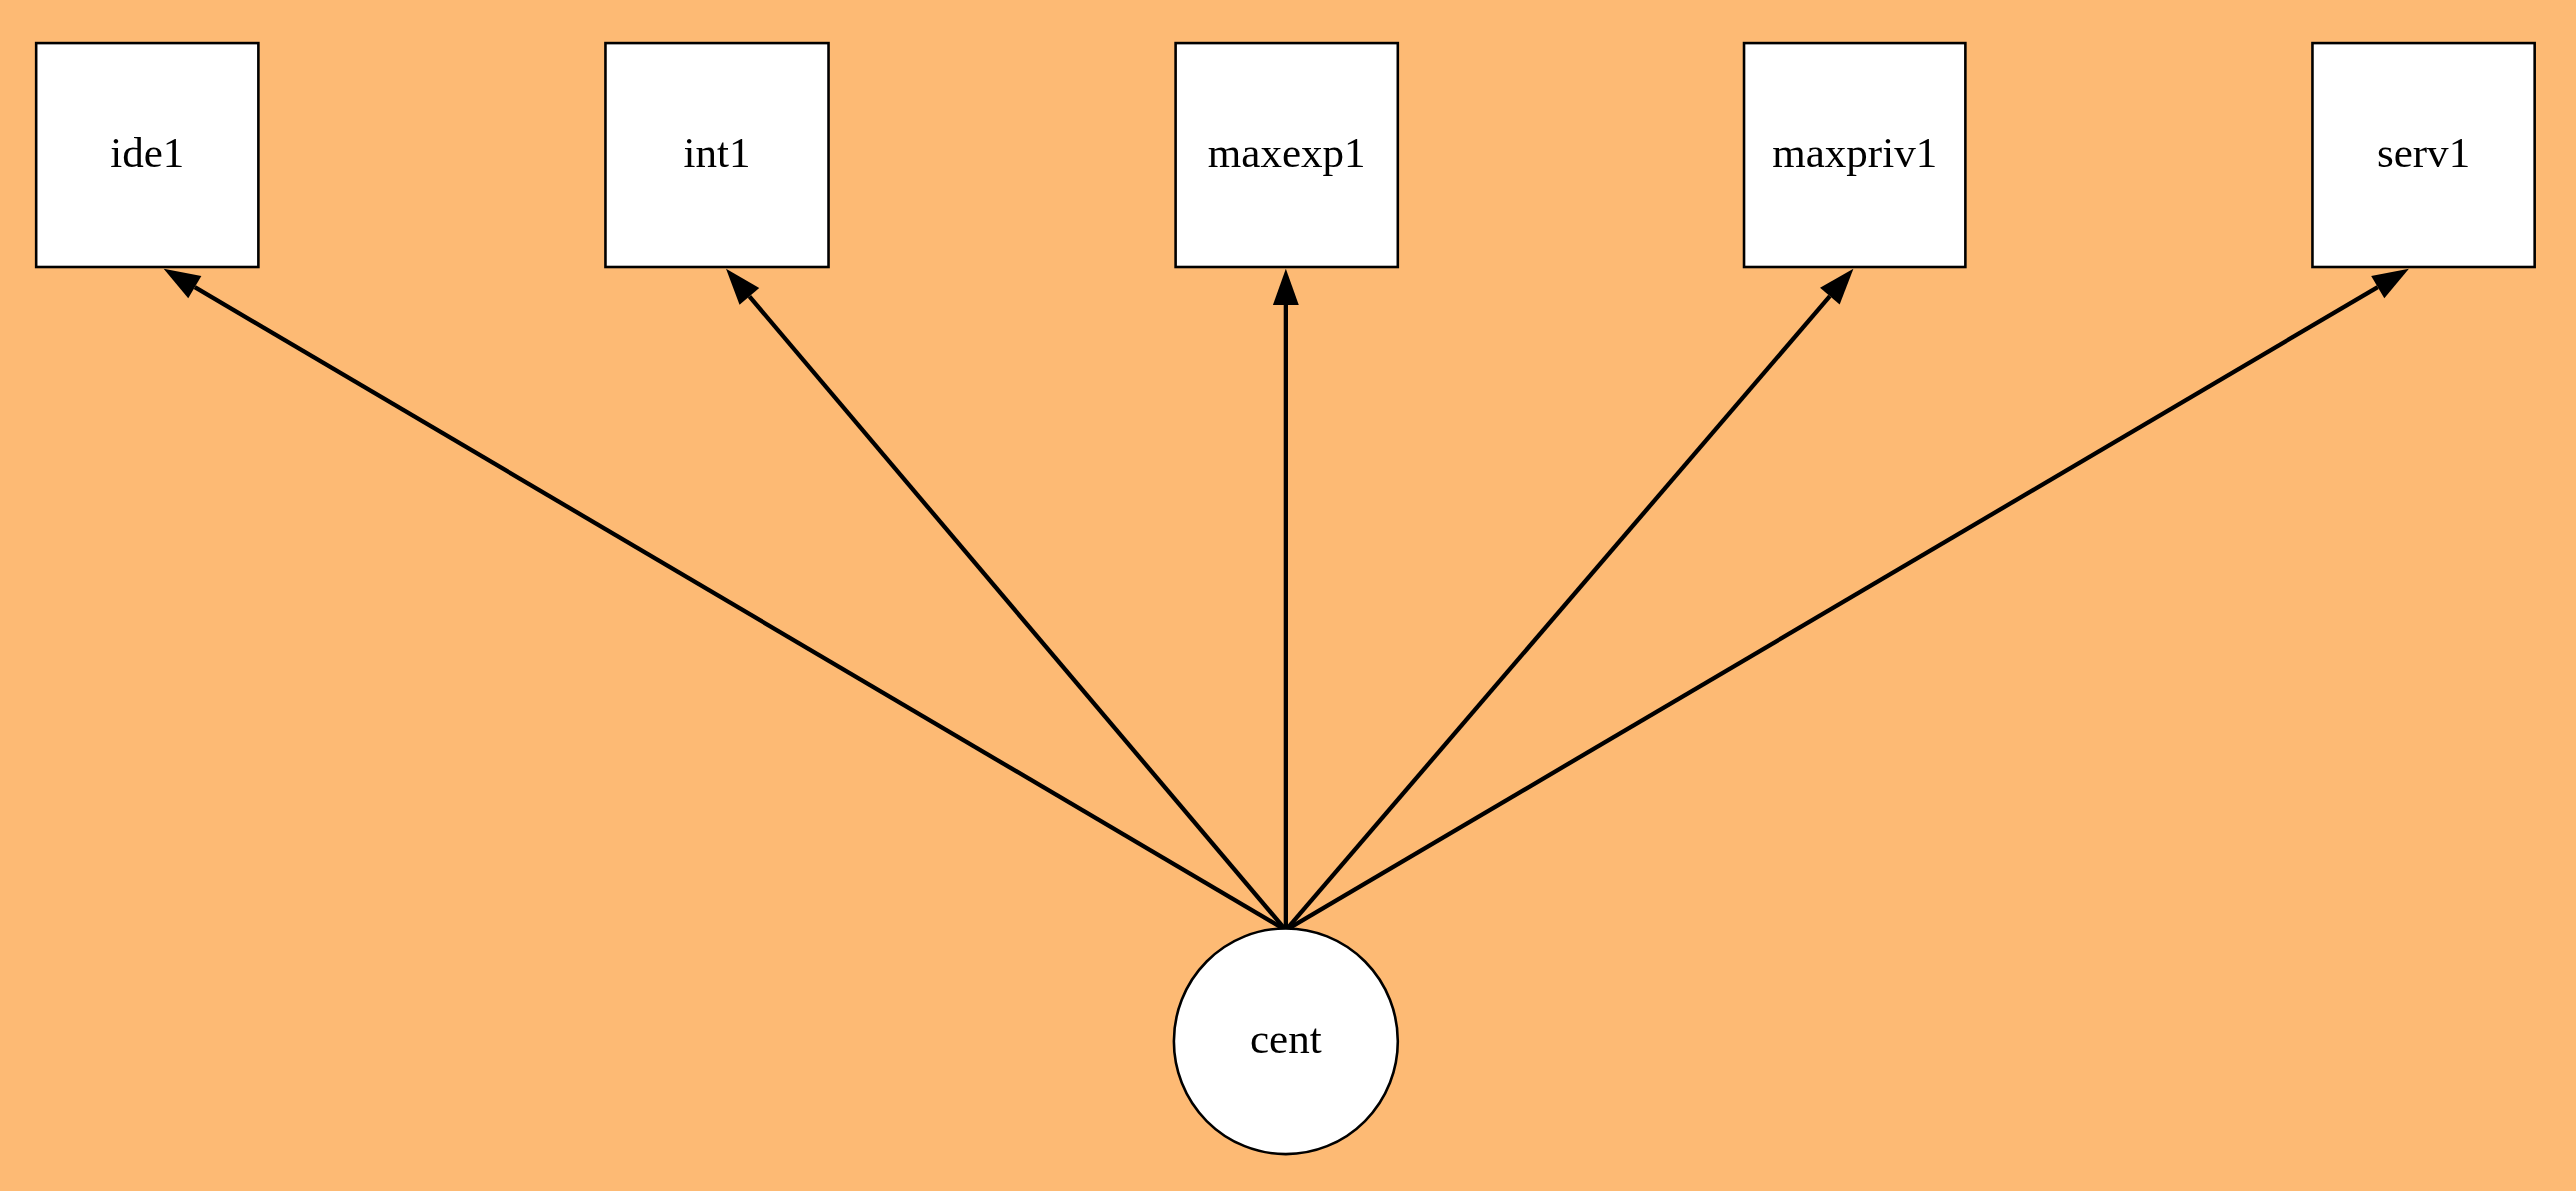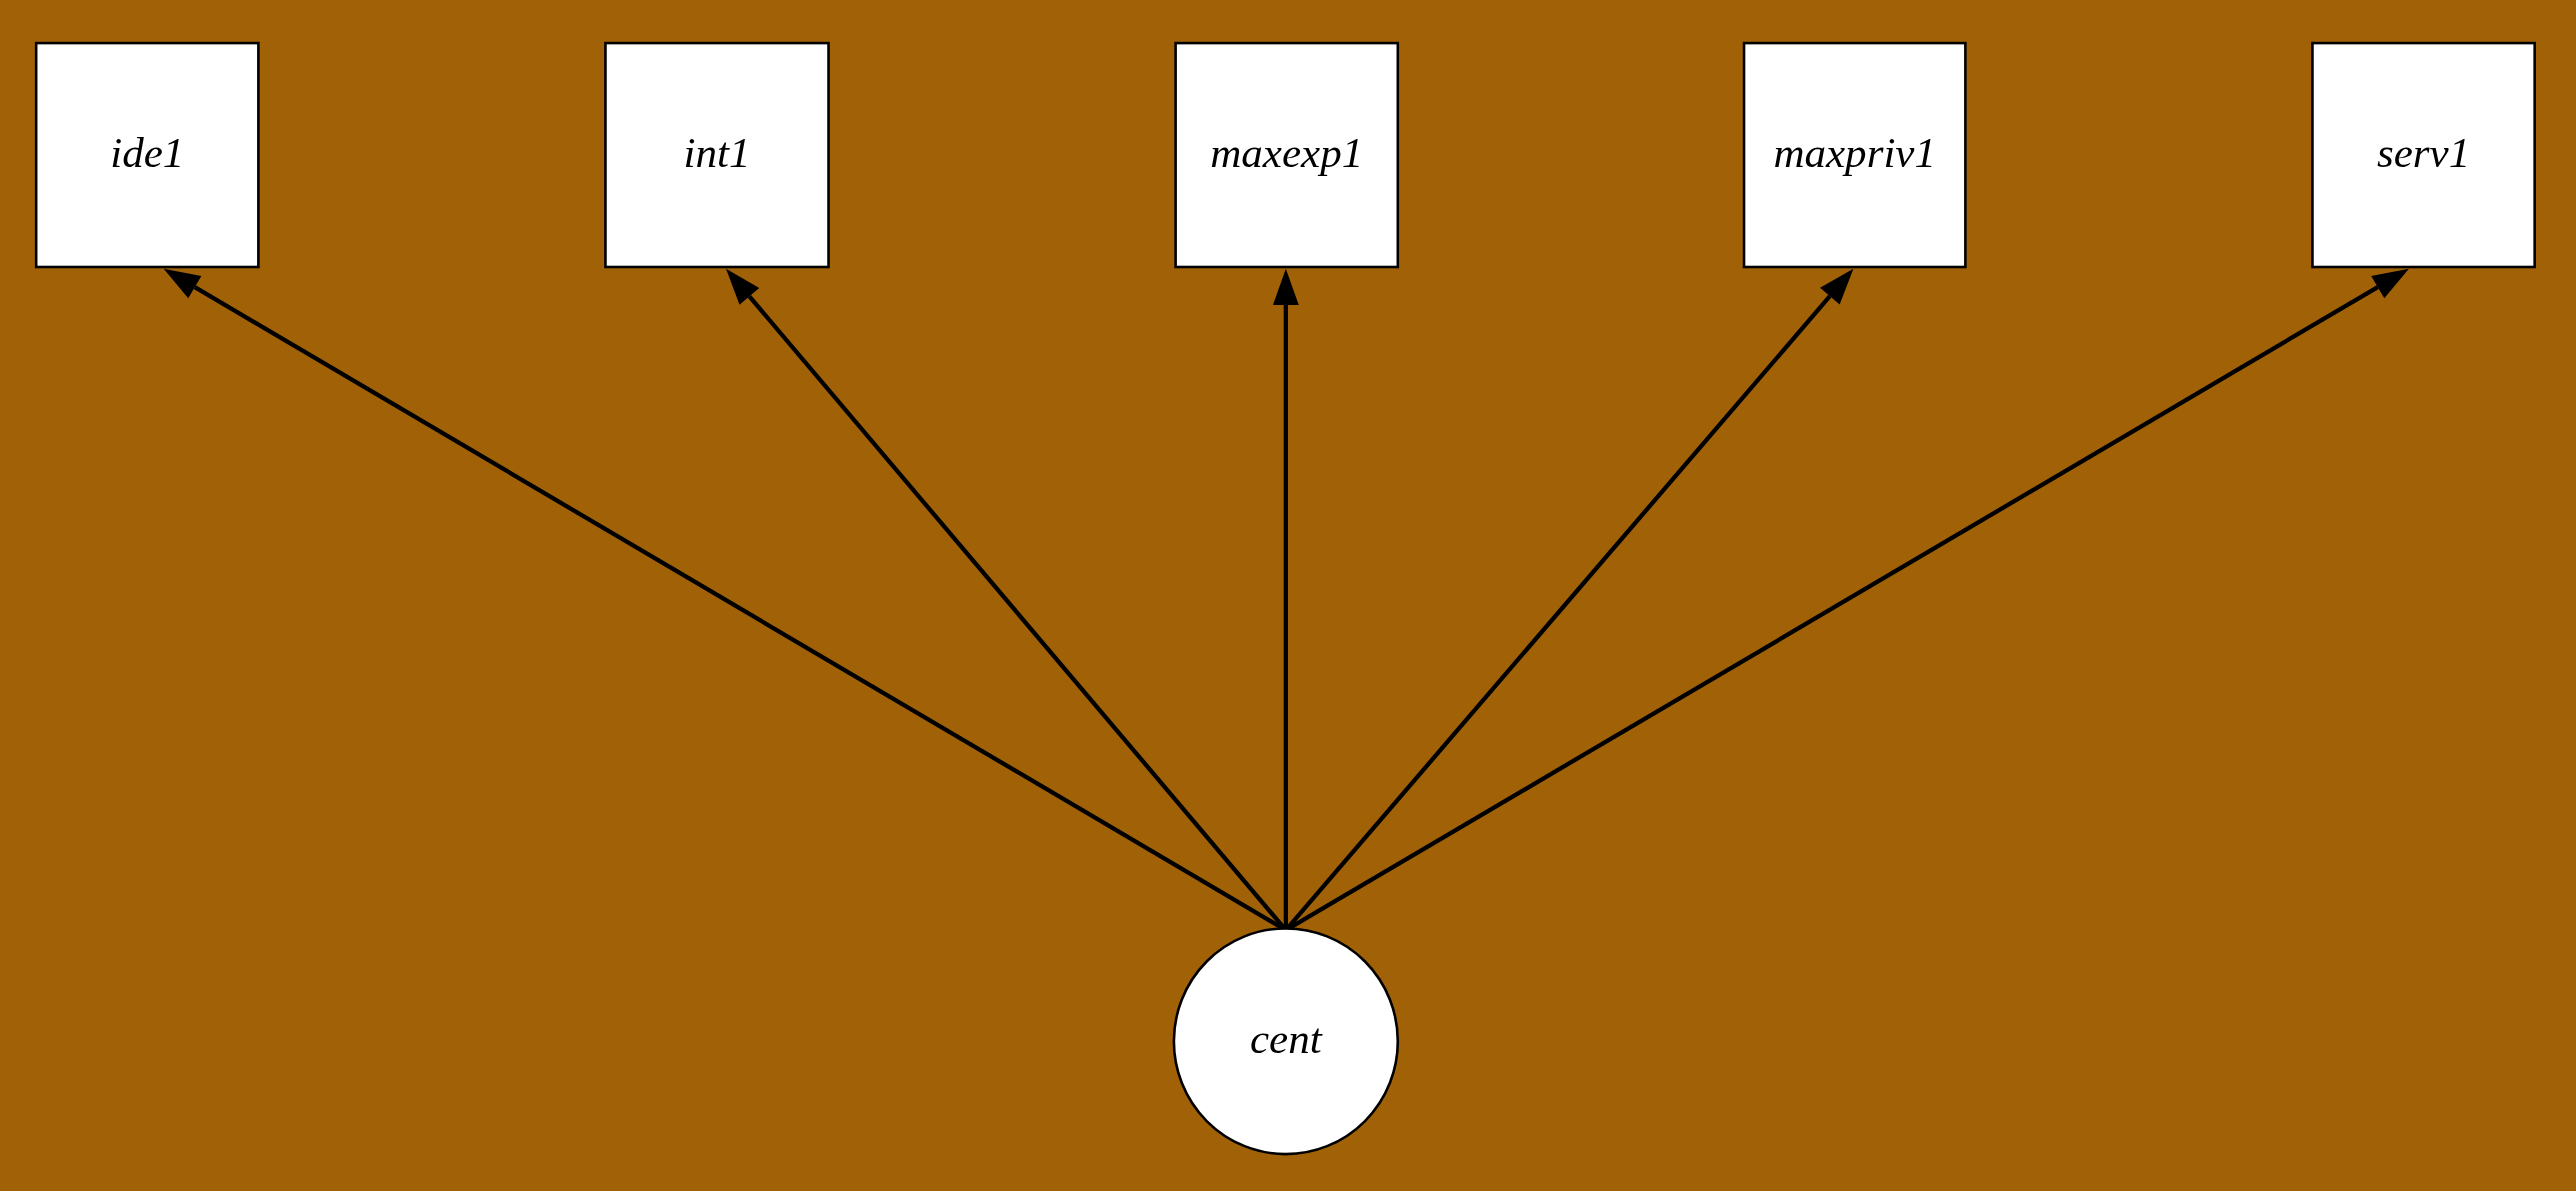--- a/index.html
+++ b/index.html
@@ -8,23 +8,22 @@
     padding: 0;
     background: #ffffff;
   }
   body {
     font-family: "Liberation Serif", "DejaVu Serif", serif;
   }
   #diagram-root {
     position: relative;
     width: 2576px;
     height: 1192px;
-    background: #a16207;
+    background: #fdba74;
     overflow: hidden;
-    font-style: italic;
   }
   #diagram-svg {
     position: absolute;
     top: 0;
     left: 0;
     width: 2576px;
     height: 1192px;
     display: block;
   }
   .node-shape {

